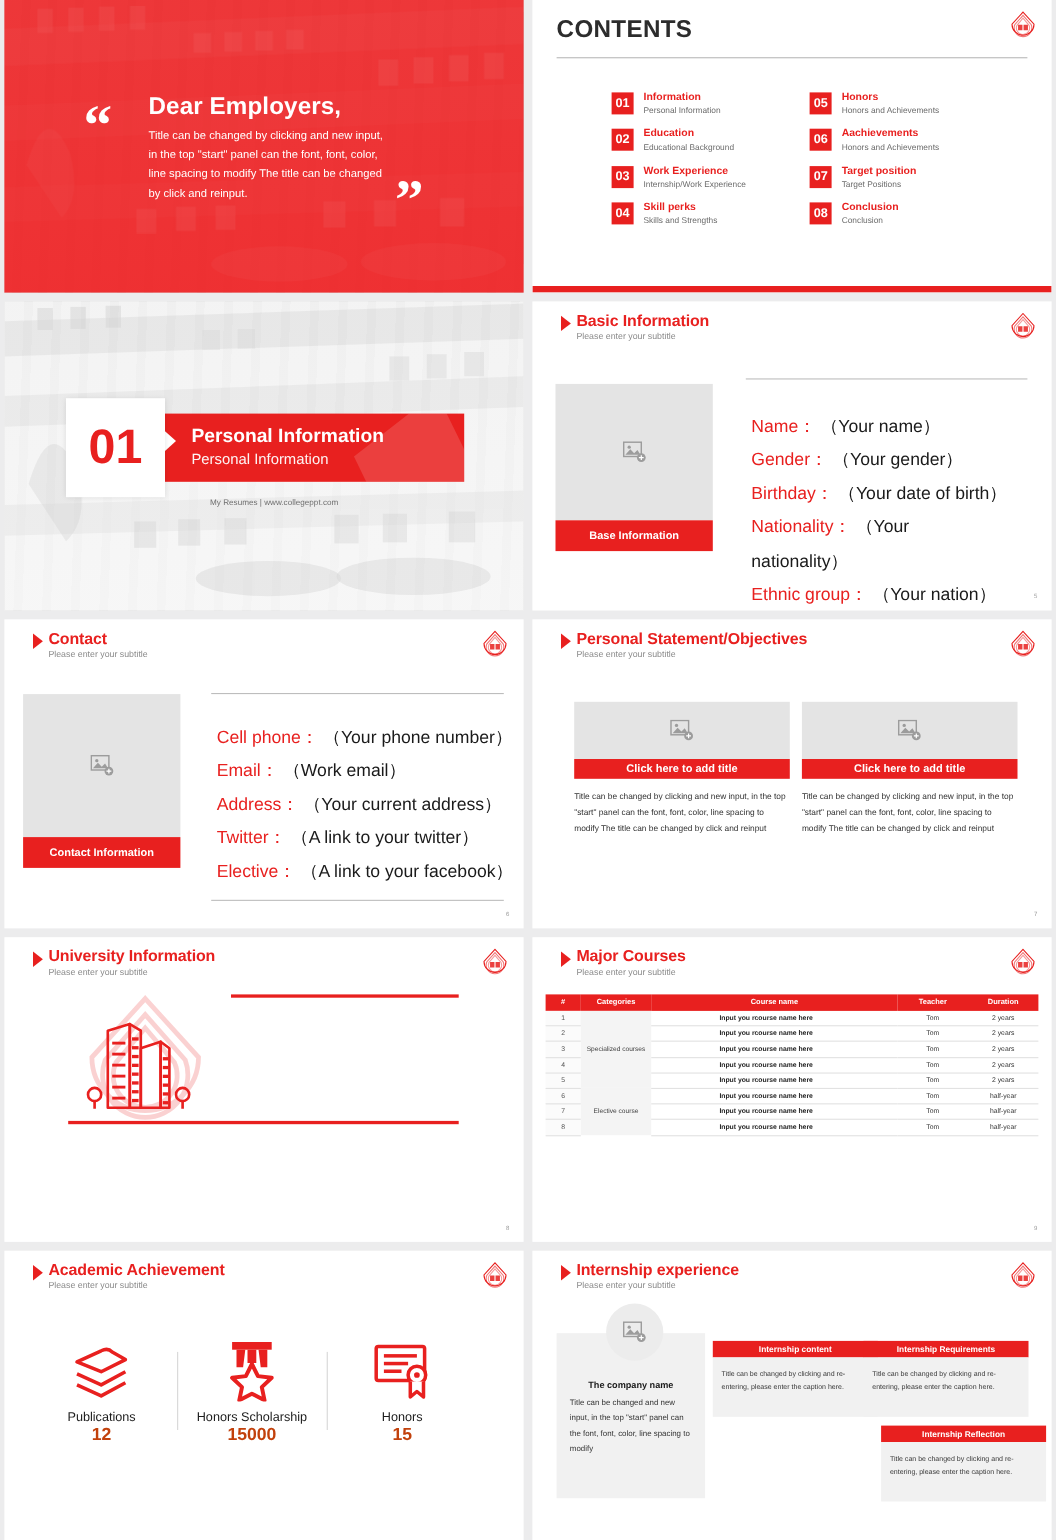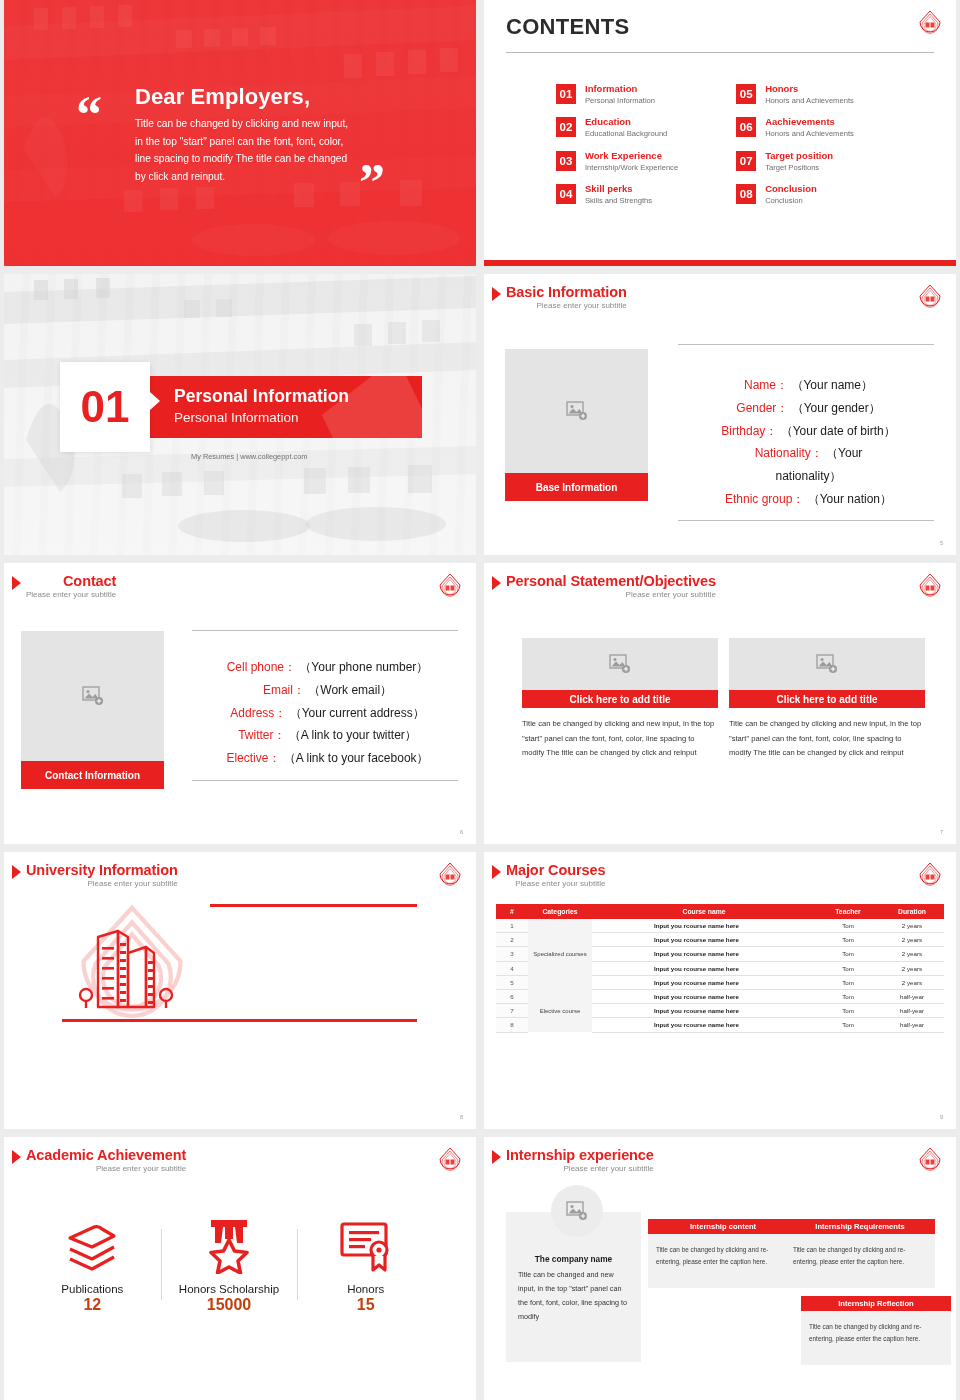--- a/index.html
+++ b/index.html
@@ -43,21 +43,21 @@
   .cover-title {
     position: absolute; left: 131px; top: 84px;
     font-size: 22px; font-weight: 700; color: #fff; letter-spacing: .1px;
   }
   .cover-body {
     position: absolute; left: 131px; top: 115px; width: 215px;
     font-size: 10.2px; line-height: 1.73; color: #fff;
   }
 
   
-  .hdr { position: absolute; left: 8px; top: 10px; text-align: right; }
+  .hdr { position: absolute; left: 26px; top: 10px; }
   .hdr-arrow {
     position: absolute; left: 0; top: 3px;
     width: 0; height: 0;
     border-left: 9px solid #e8201f;
     border-top: 7px solid transparent;
     border-bottom: 7px solid transparent;
   }
   .hdr-txt { padding-left: 14px; }
   .hdr-title {
     font-size: 14.5px; font-weight: 700; color: #e8201f; letter-spacing: -.1px;
@@ -118,21 +118,21 @@
     border-top: 9px solid transparent; border-bottom: 9px solid transparent;
   }
   .div-t1 { position: absolute; left: 170px; top: 112px; color: #fff; font-size: 17.5px; font-weight: 700; z-index: 4; }
   .div-t2 { position: absolute; left: 170px; top: 136px; color: #fff; font-size: 13.5px; z-index: 4; opacity: .95; }
   .div-foot { position: absolute; left: 170px; top: 178px; font-size: 7.4px; color: #6f6f6f; padding-left: 17px; }
 
   
   .info-img { position: absolute; }
   .info-lines { position: absolute; }
   .hline { height: 1px; background: #bdbdbd; }
-  .info-row { font-size: 12px; line-height: 1.9; color: #1a1a1a; white-space: nowrap; text-align: center; }
+  .info-row { font-size: 16px; line-height: 1.9; color: #1a1a1a; white-space: nowrap; }
   .info-key { color: #e8201f; }
 
   
   .st-card { position: absolute; width: 196px; }
   .st-ph { height: 52px; }
   .st-btn { height: 18px; font-size: 10px; }
   .st-txt { margin-top: 9px; font-size: 7.6px; line-height: 1.92; color: #333; }
 
   
   .uni-wrap { position: absolute; left: 58px; top: 52px; width: 355px; }

